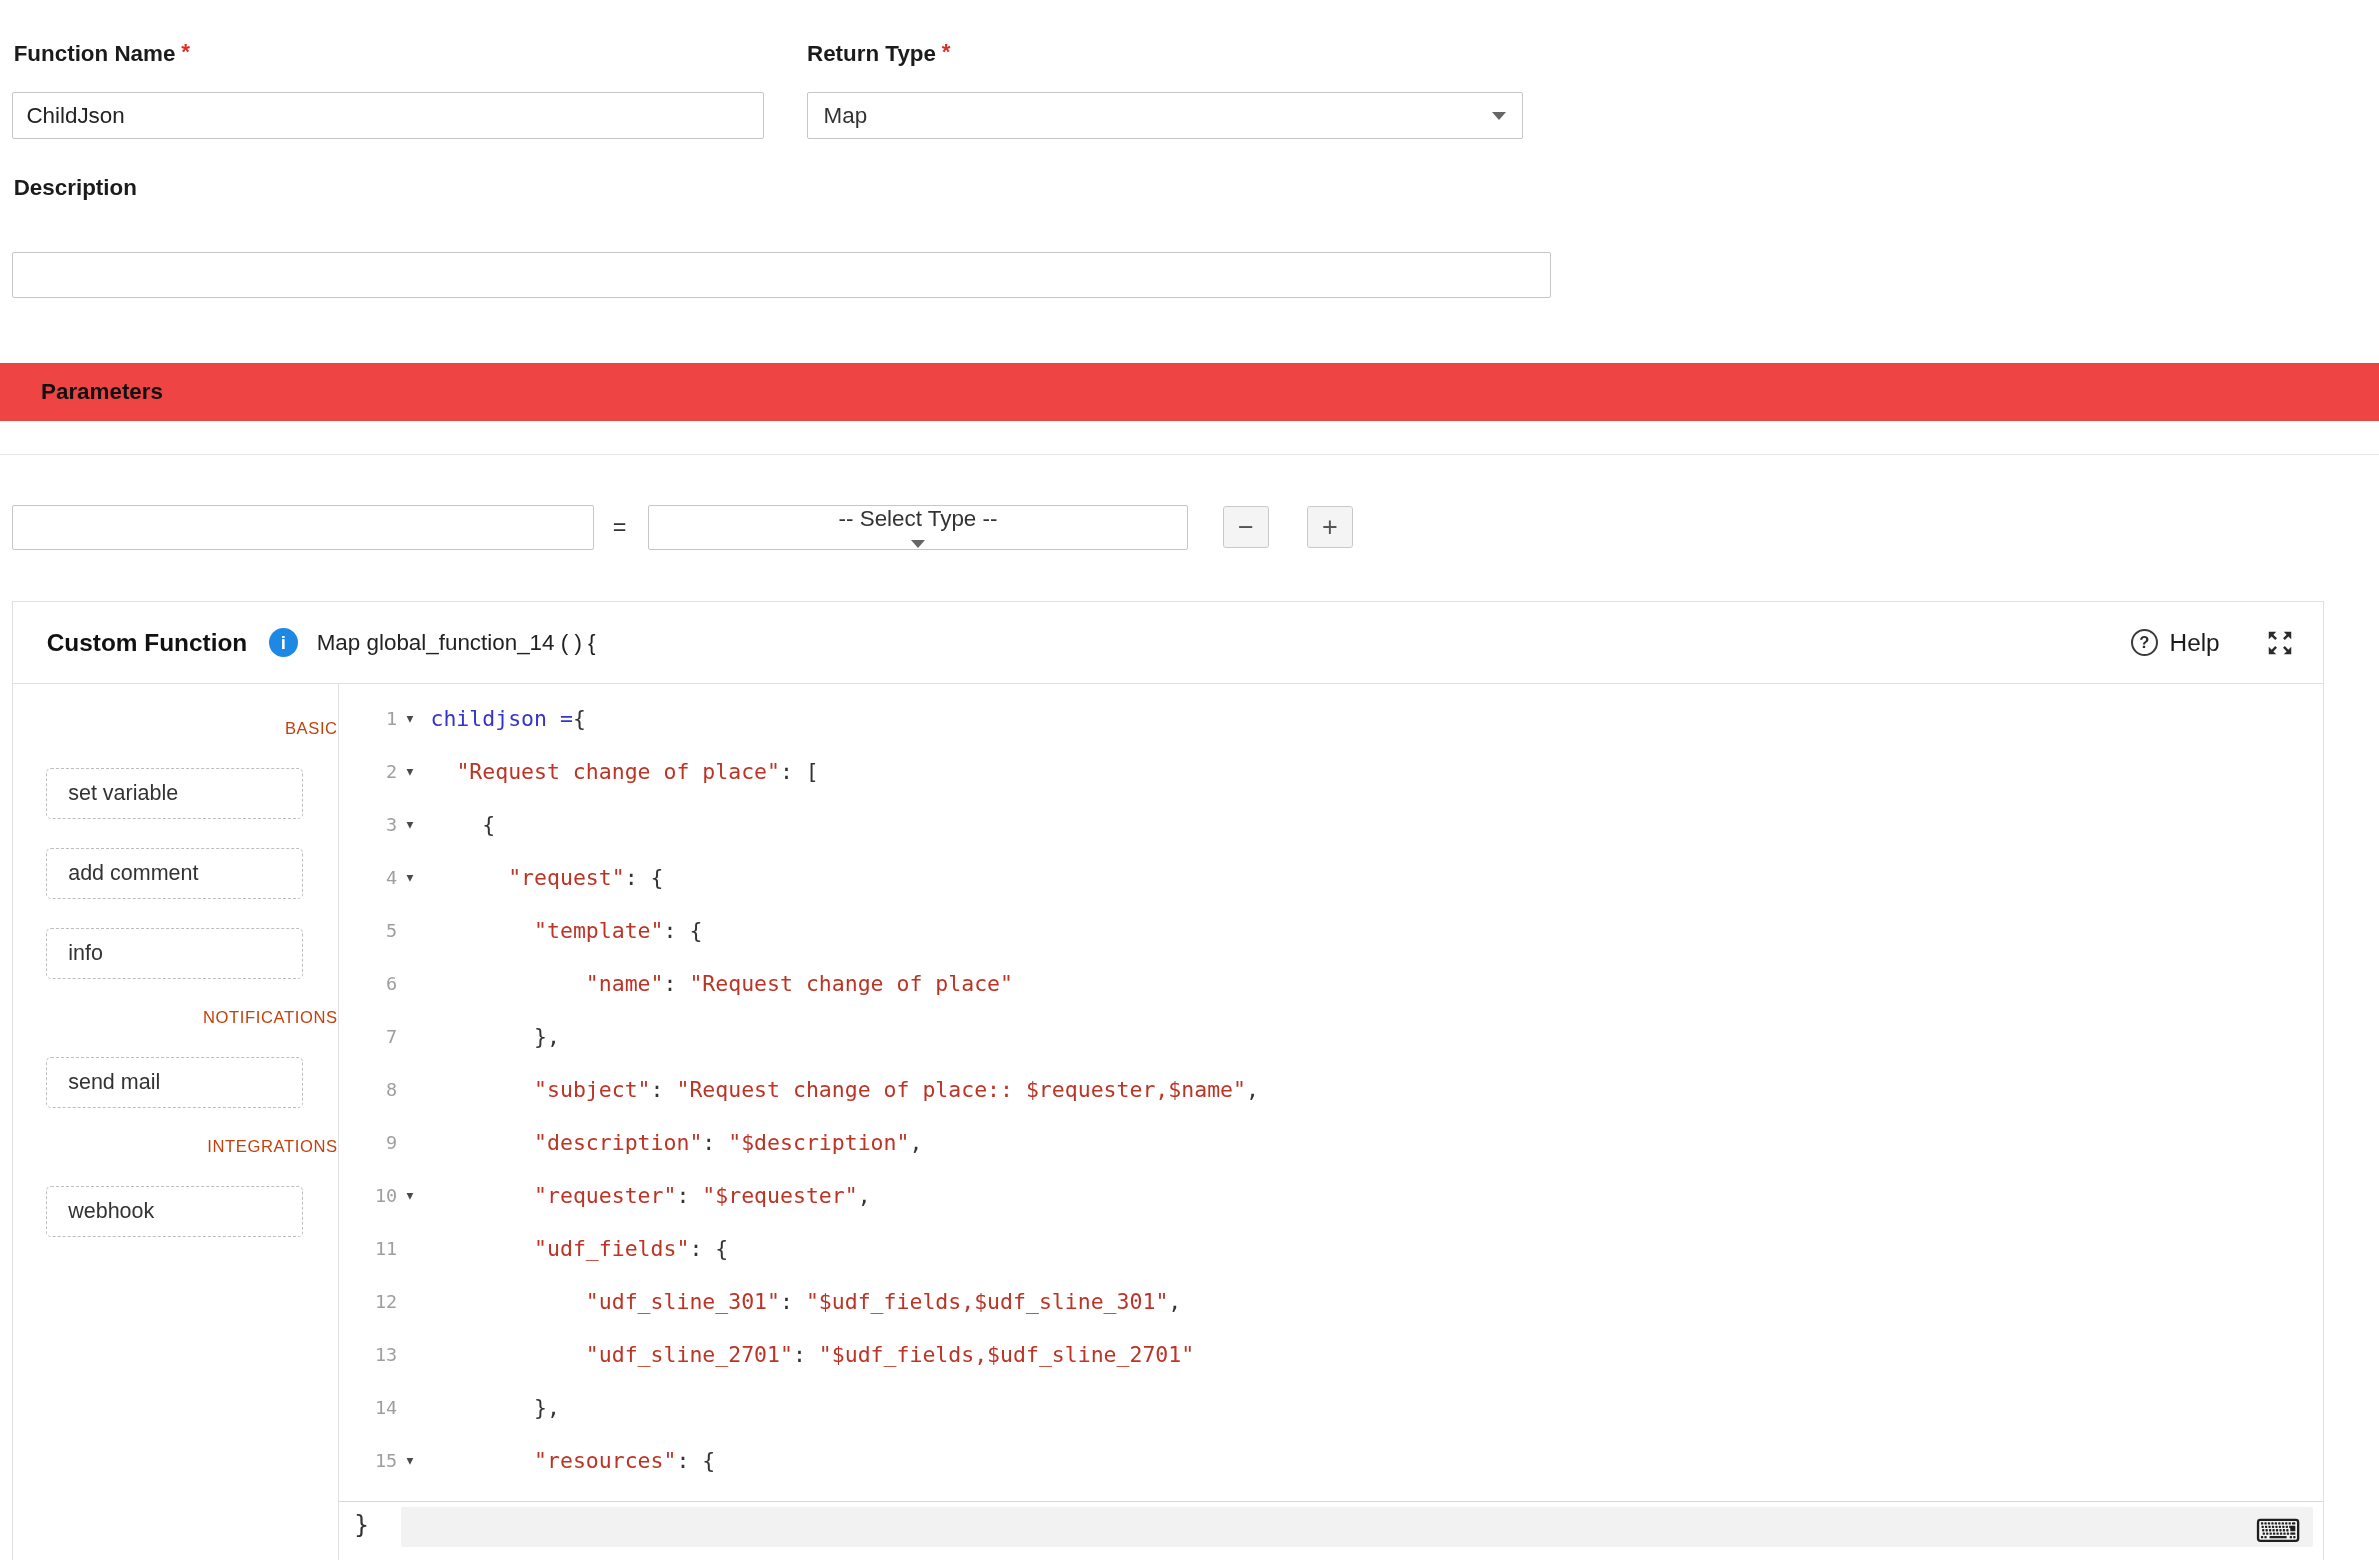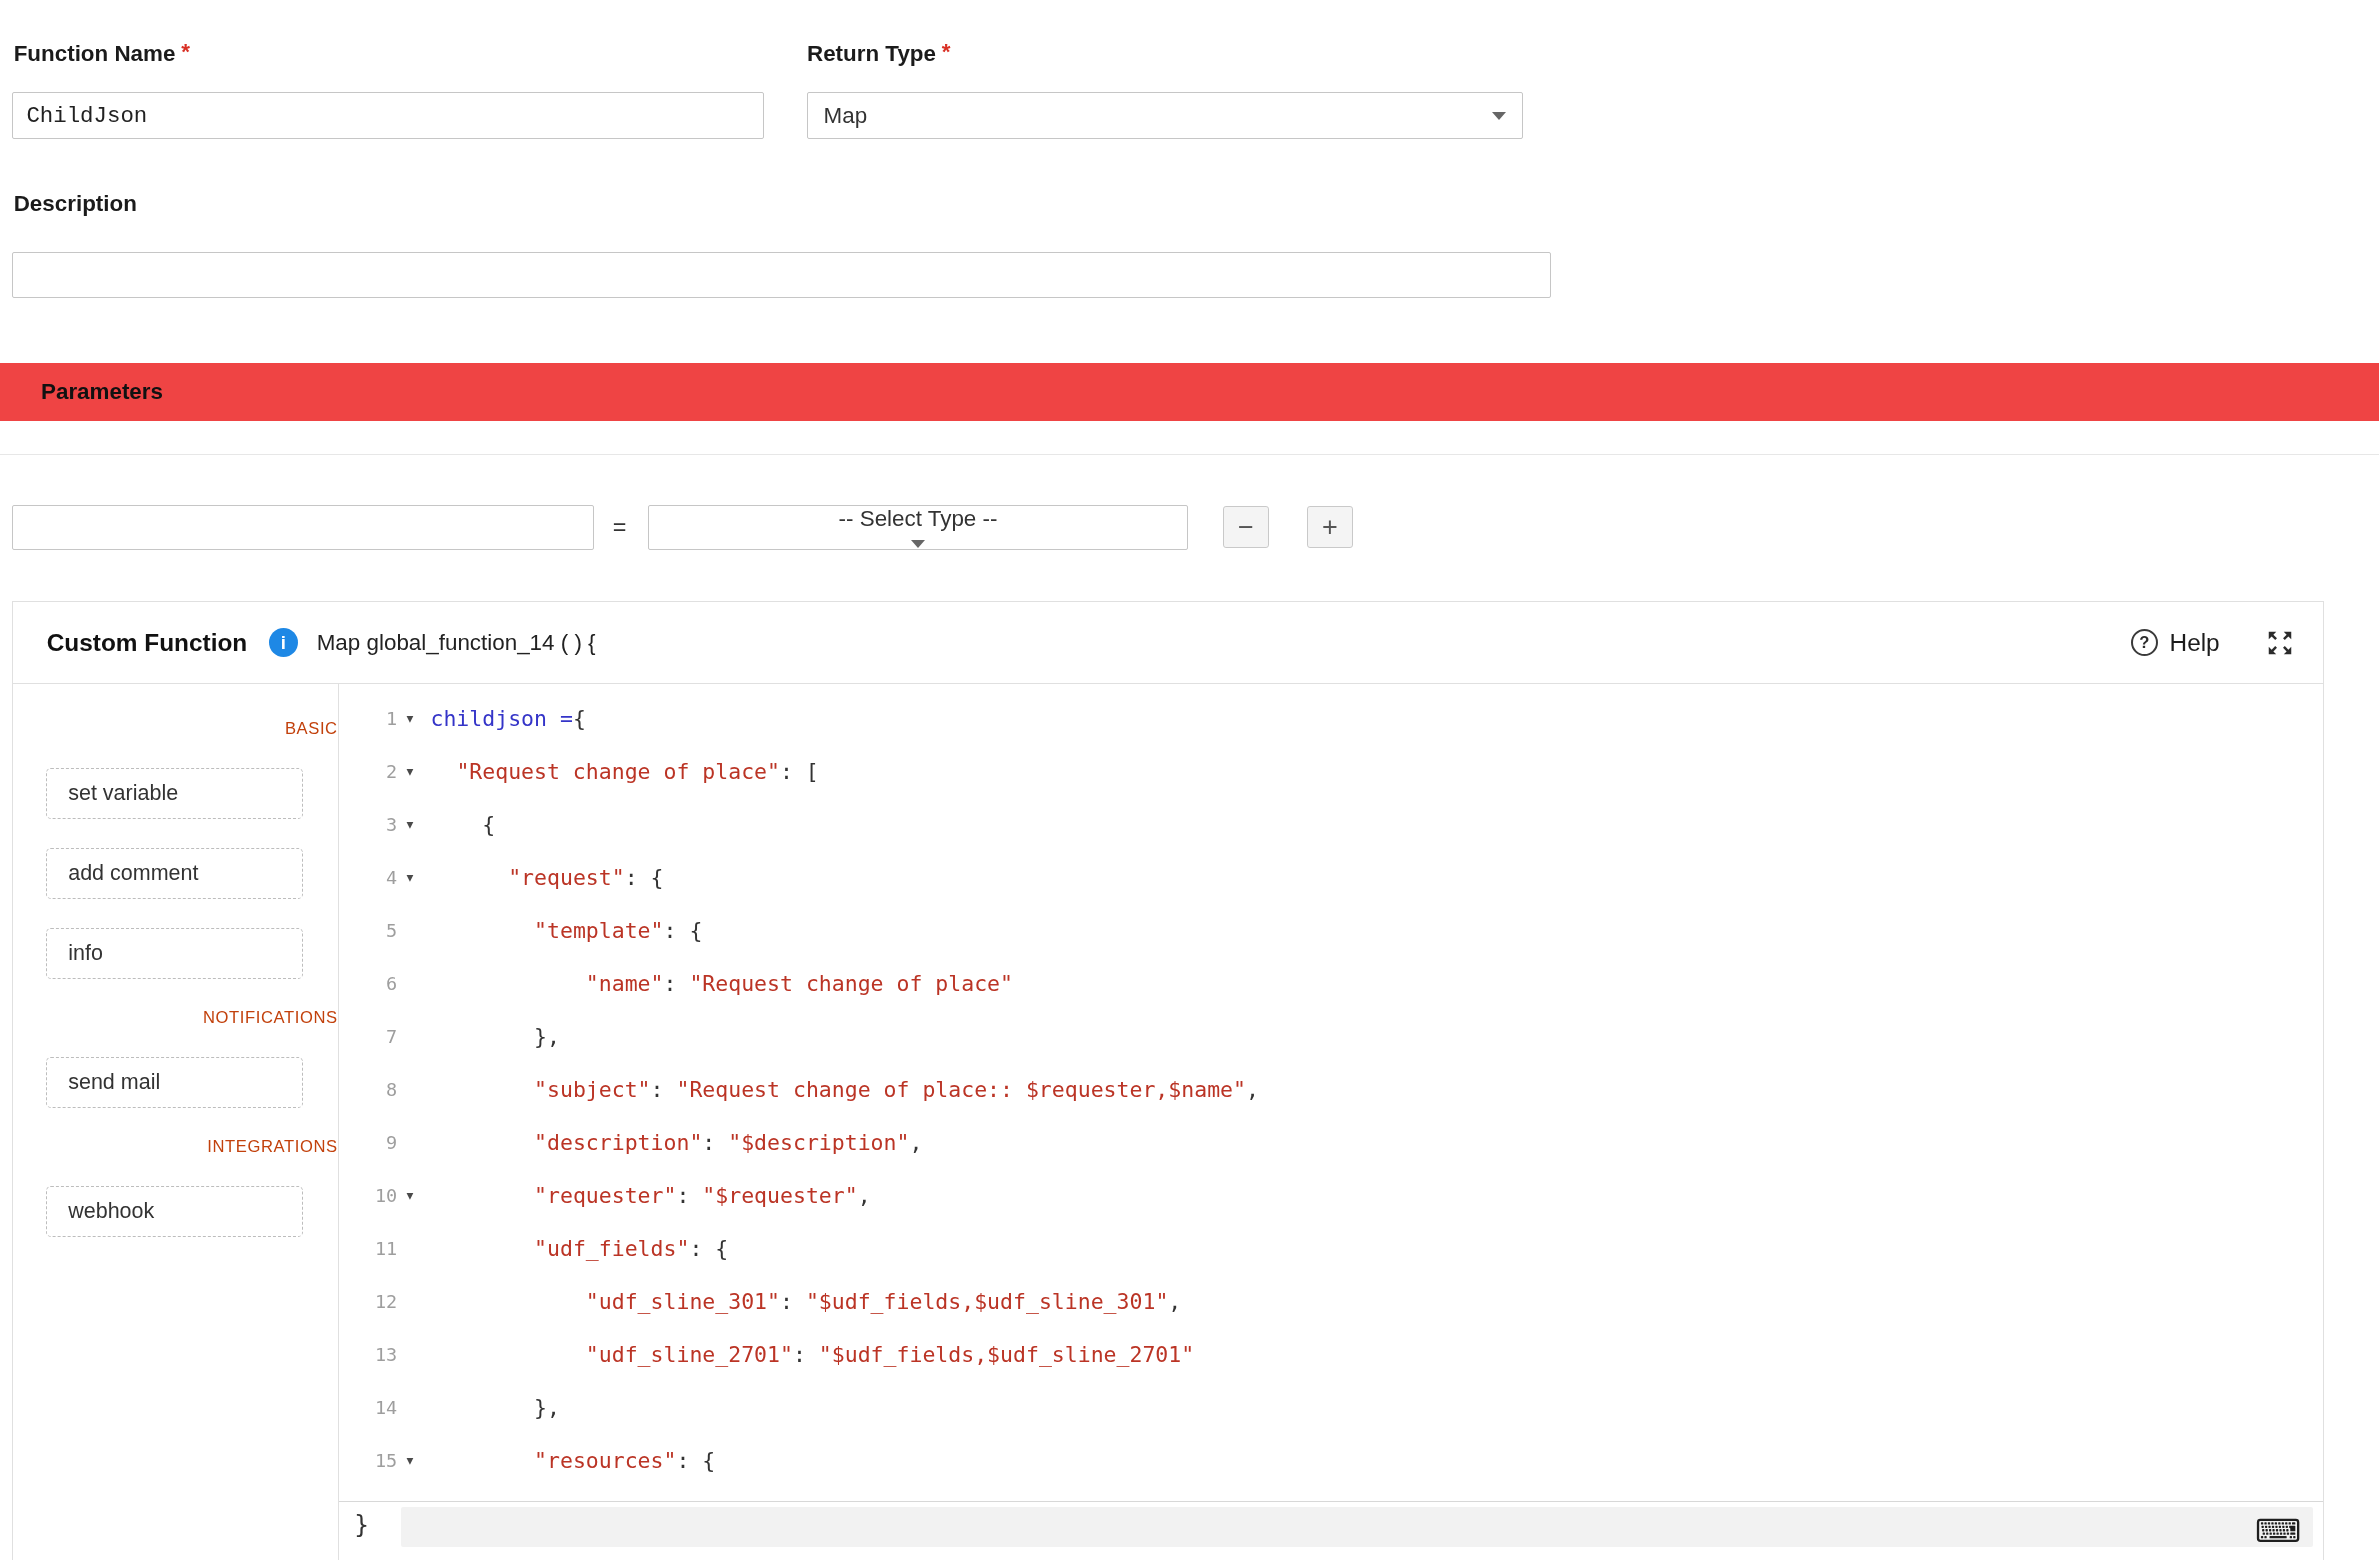--- a/index.html
+++ b/index.html
@@ -7,21 +7,21 @@
     width:2380px;height:1560px;position:relative;overflow:hidden;
     background:#ffffff;color:#1d1d1d;
     font-family:"Liberation Sans", sans-serif;
   }
   .abs{position:absolute;}
   .fld-label{font-size:22.4px;font-weight:600;color:#1b1b1b;}
   .req{color:#d93025;margin-left:5.9px;position:relative;top:-2px;font-weight:600;}
   .text-input{
     box-sizing:border-box;border:1px solid #c6c6c6;background:#fff;border-radius:2px;
     font-size:22.4px;color:#222;padding:0 13.7px;outline:none;
-    font-family:Liberation Mono, monospace;
+    font-family:Liberation Sans, sans-serif;
   }
   .select{
     box-sizing:border-box;border:1px solid #c6c6c6;background:#fff;border-radius:2px;
     display:flex;align-items:center;justify-content:space-between;
     font-size:22.4px;color:#333;padding:0 15.6px;cursor:pointer;
   }
   .caret{width:0;height:0;border:7.8px solid transparent;border-top:8.8px solid #666;margin-top:7.8px;}
   .params-bar{
     left:0;top:363px;width:2380px;height:58px;background:#ef4444;
     display:flex;align-items:center;padding-left:41px;box-sizing:border-box;
@@ -96,21 +96,21 @@
 <input class="abs text-input" style="left: 11.7px; top: 92px; width: 752px; height: 47px;" value="ChildJson">
 
 <div class="abs fld-label" style="left:807px;top:41px;">
   <span>Return Type</span><span class="req">*</span>
 </div>
 <div class="abs select" style="left:807px;top:92px;width:716px;height:47px;">
   <span>Map</span>
   <span class="caret"></span>
 </div>
 
-<div class="abs fld-label" style="left:13.7px;top:191px;">
+<div class="abs fld-label" style="left:13.7px;top:175px;">
   <span>Description</span>
 </div>
 <input class="abs text-input" style="left: 11.7px; top: 252px; width: 1539px; height: 46px;" value="">
 
 <div class="abs params-bar">
   <span>Parameters</span>
 </div>
 <div class="abs sep"></div>
 
 <input class="abs text-input" style="left: 11.7px; top: 505px; width: 582px; height: 45px;" value="">

